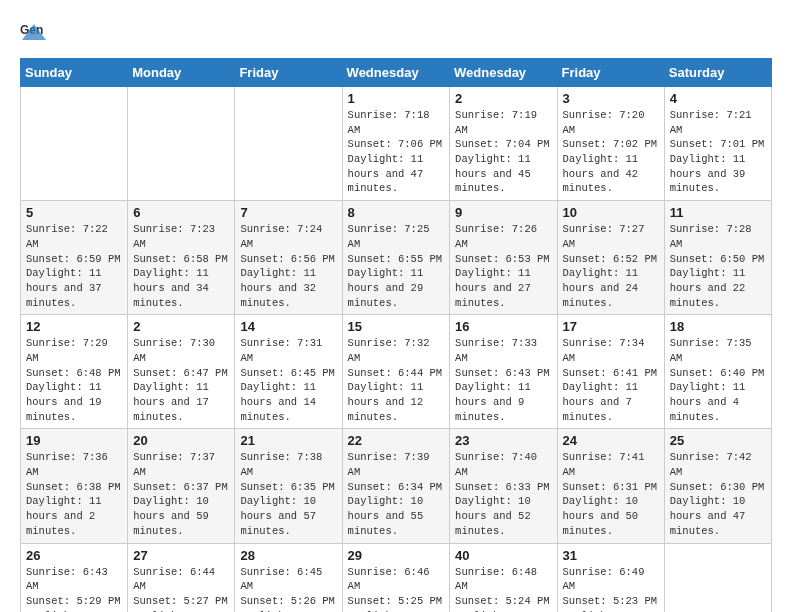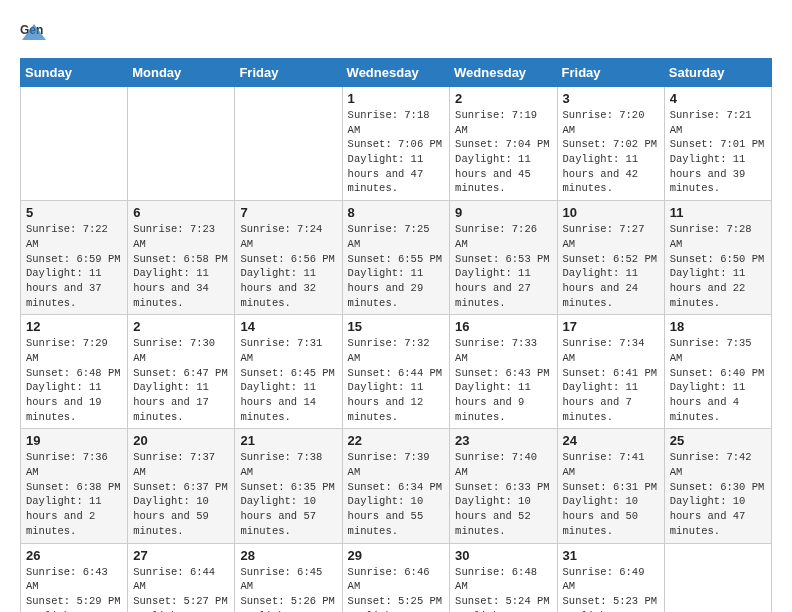--- a/index.html
+++ b/index.html
@@ -247,21 +247,21 @@
         </td>
         <td>
           <span class="day-number">28</span>
           <div class="day-info">Sunrise: 6:45 AM<br>Sunset: 5:26 PM<br>Daylight: 10 hours and 40 minutes.</div>
         </td>
         <td>
           <span class="day-number">29</span>
           <div class="day-info">Sunrise: 6:46 AM<br>Sunset: 5:25 PM<br>Daylight: 10 hours and 38 minutes.</div>
         </td>
         <td>
-          <span class="day-number">30</span>
+          <span class="day-number">40</span>
           <div class="day-info">Sunrise: 6:48 AM<br>Sunset: 5:24 PM<br>Daylight: 10 hours and 36 minutes.</div>
         </td>
         <td>
           <span class="day-number">31</span>
           <div class="day-info">Sunrise: 6:49 AM<br>Sunset: 5:23 PM<br>Daylight: 10 hours and 33 minutes.</div>
         </td>
         <td class="empty-cell"></td>
       </tr>
     </tbody>
 </table>

